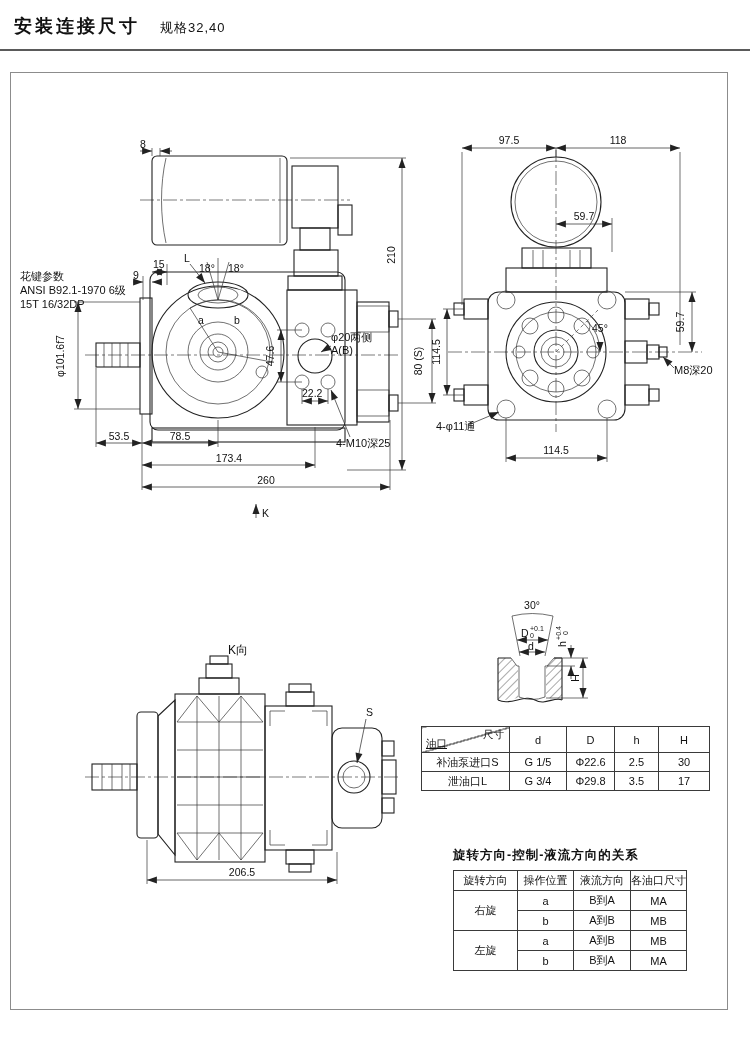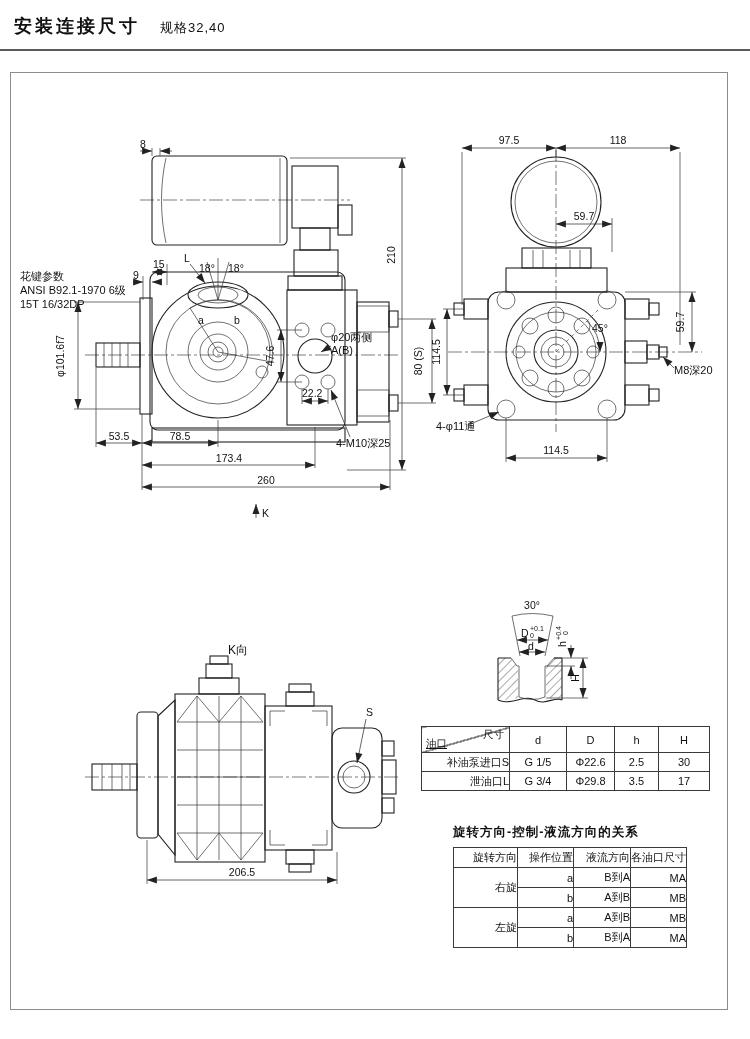--- a/index.html
+++ b/index.html
@@ -25,22 +25,22 @@
   svg text.cj { font-size:11px; }
   .tblwrap { position:absolute; }
   .tbl-title { font-size:12.5px; font-weight:bold; margin-bottom:6px; letter-spacing:1px; }
   table { border-collapse:collapse; table-layout:fixed; }
   td { border:1px solid #3a3a3a; text-align:center; vertical-align:middle;
        font-size:11px; padding:0; height:19px; overflow:hidden; white-space:nowrap; }
   #port-table td.corner { position:relative; height:26px;
     background:linear-gradient(to bottom right, transparent calc(50% - 0.6px), #3a3a3a calc(50% - 0.6px), #3a3a3a calc(50% + 0.6px), transparent calc(50% + 0.6px)); }
   #port-table td.corner .ct { position:absolute; top:1px; right:5px; font-size:10.5px;margin-left:24px; }
   #port-table td.corner .cb { position:absolute; bottom:1px; left:4px; font-size:10.5px;text-decoration:underline; }
-  #port-table td.nm { text-align:right; padding-left:4px; }
-  #rot-table td { height:20px;text-align:right; }
+  #port-table td.nm { text-align:center; padding-left:4px; }
+  #rot-table td { height:20px; }
 </style>
 </head>
 <body>
 
 <div class="hdr">
   <span class="t">安装连接尺寸</span><span class="s">规格32,40</span>
 </div>
 <div class="rule"></div>
 <div class="frame"></div>
 
@@ -369,21 +369,21 @@
       <td class="nm">泄油口L</td>
       <td>G 3/4</td>
       <td>Φ29.8</td>
       <td>3.5</td>
       <td>17</td>
     </tr>
   </tbody>
     </table>
 </div>
 
-<div class="tblwrap" style="left:421px; top:824px;padding-left:32px;">
+<div class="tblwrap" style="left:421px; top:847px;padding-left:32px;">
   <div class="tbl-title">旋转方向-控制-液流方向的关系</div>
   <table id="rot-table">
     <colgroup>
         <col style="width:64px">
         <col style="width:56px">
         <col style="width:57px">
         <col style="width:50px">
       </colgroup>
     <tbody>
         <tr>

